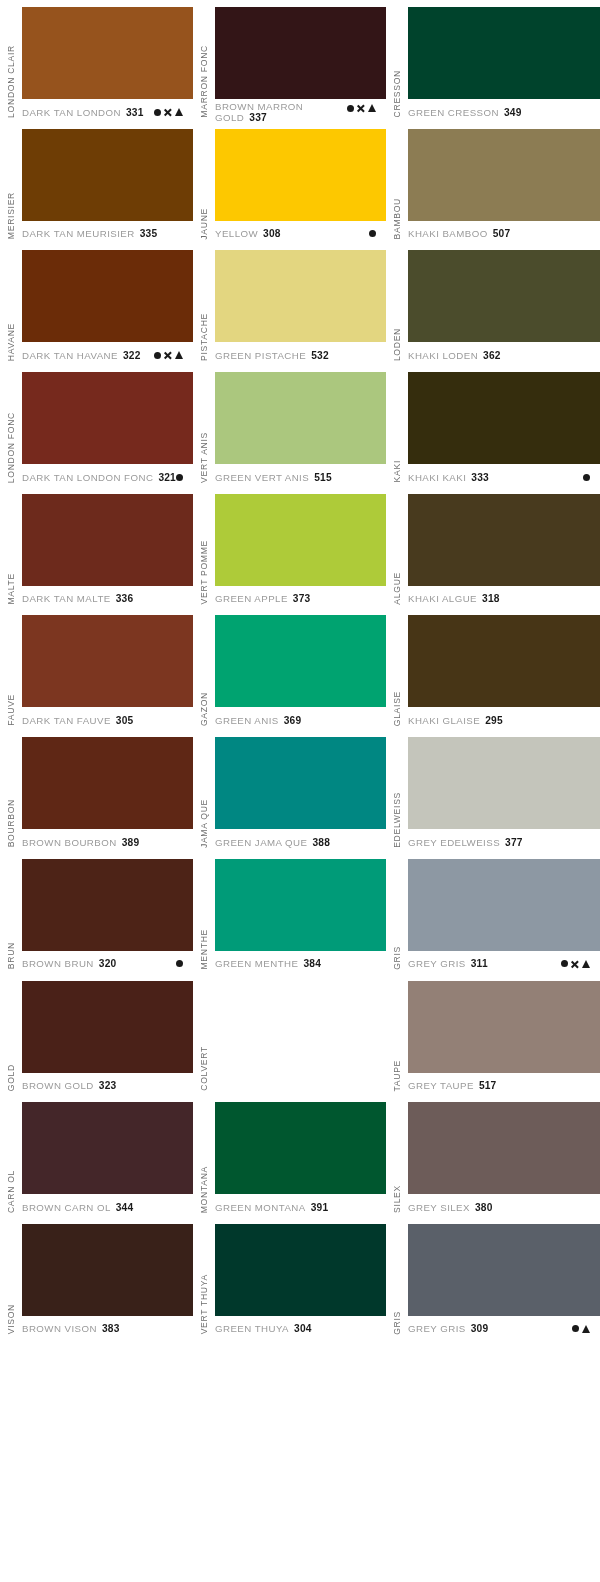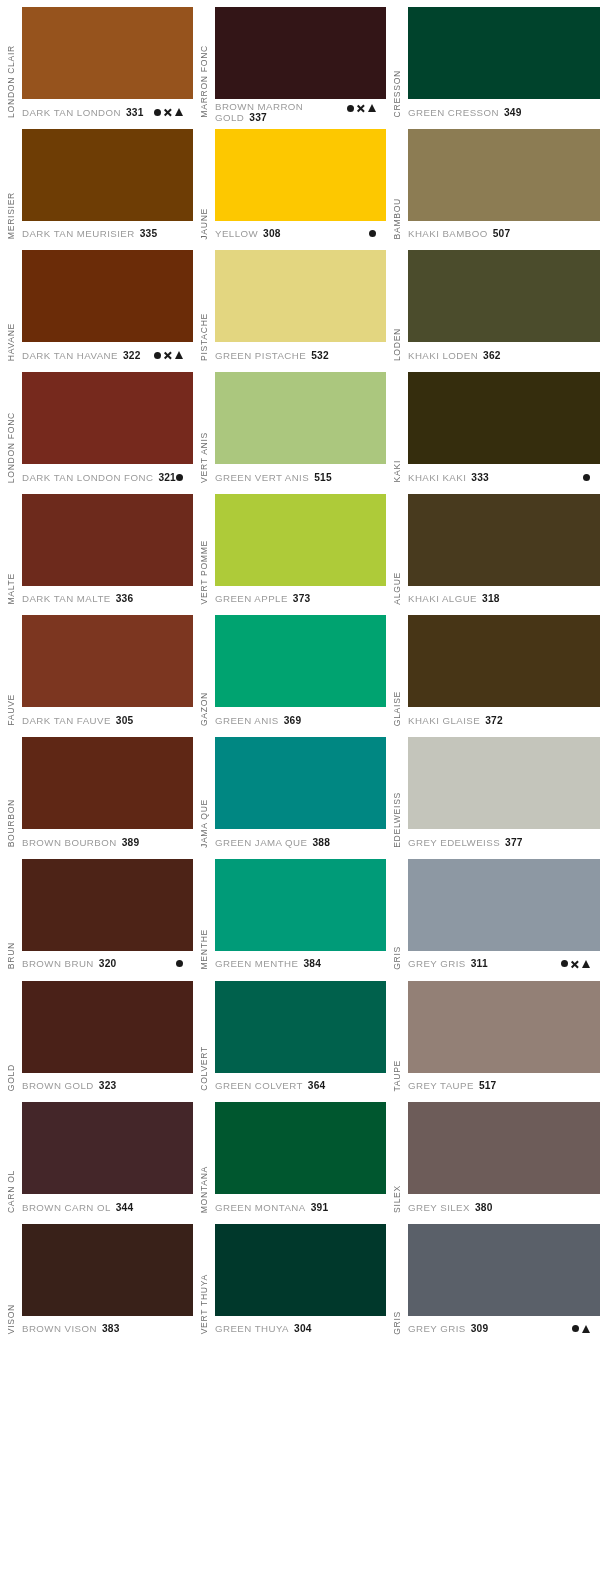--- a/index.html
+++ b/index.html
@@ -384,21 +384,21 @@
         </div>
       </div>
       <div class="cell">
         <div class="sidelabel">
           <span>GLAISE</span>
         </div>
         <div class="cellbody">
           <div class="swatch" style="background: rgb(71, 53, 22);"></div>
           <div class="caption">
             <span class="cname">KHAKI GLAISE</span>
-            <span class="ccode">372</span>
+            <span class="ccode">295</span>
             <div class="icons"></div>
           </div>
         </div>
       </div>
       <div class="cell">
         <div class="sidelabel">
           <span>BOURBON</span>
         </div>
         <div class="cellbody">
           <div class="swatch" style="background: rgb(95, 39, 21);"></div>
@@ -489,28 +489,20 @@
           <div class="caption">
             <span class="cname">BROWN GOLD</span>
             <span class="ccode">323</span>
             <div class="icons"></div>
           </div>
         </div>
       </div>
       <div class="cell">
         <div class="sidelabel">
           <span>COLVERT</span>
-        </div>
-        <div class="cellbody">
-          <div class="swatch" style="background: rgb(0, 97, 76);"></div>
-          <div class="caption">
-            <span class="cname">GREEN COLVERT</span>
-            <span class="ccode">364</span>
-            <div class="icons"></div>
-          </div>
         </div>
       </div>
       <div class="cell">
         <div class="sidelabel">
           <span>TAUPE</span>
         </div>
         <div class="cellbody">
           <div class="swatch" style="background: rgb(147, 128, 118);"></div>
           <div class="caption">
             <span class="cname">GREY TAUPE</span>

